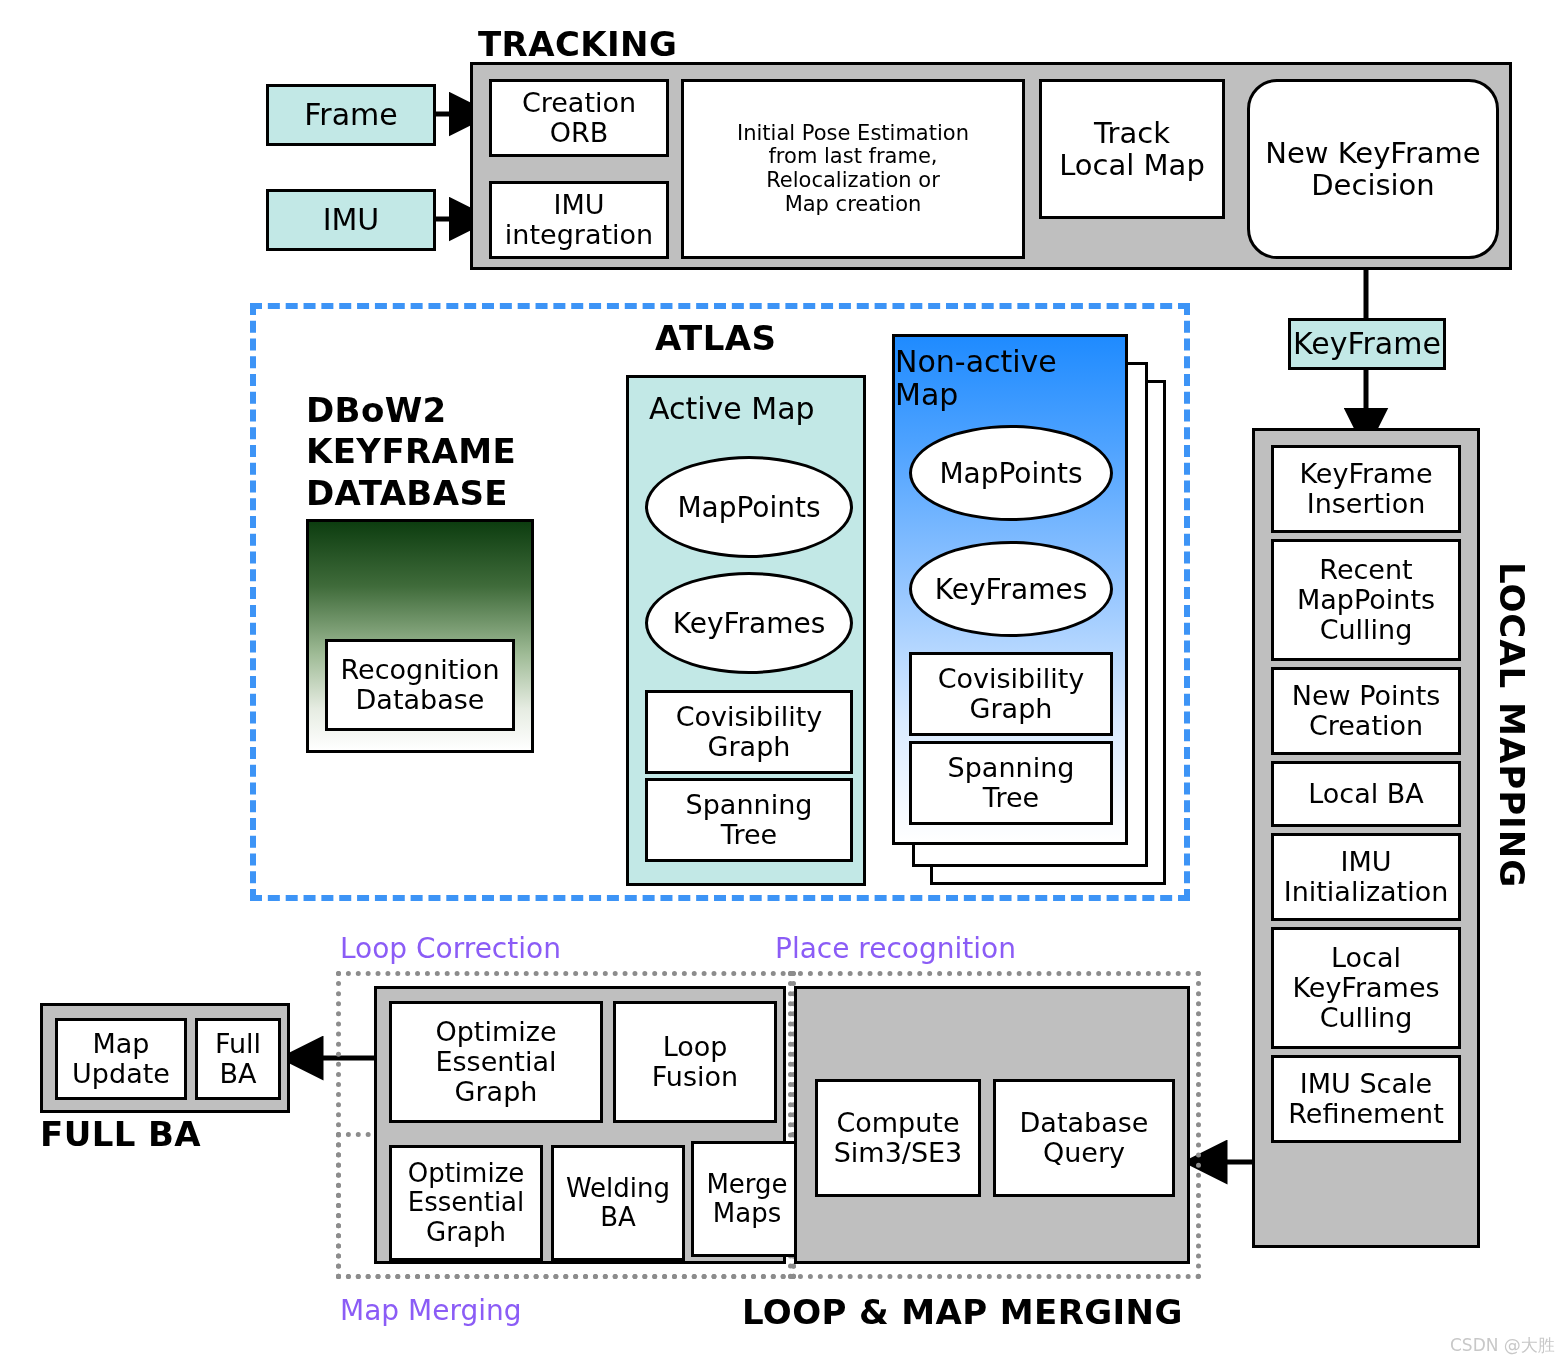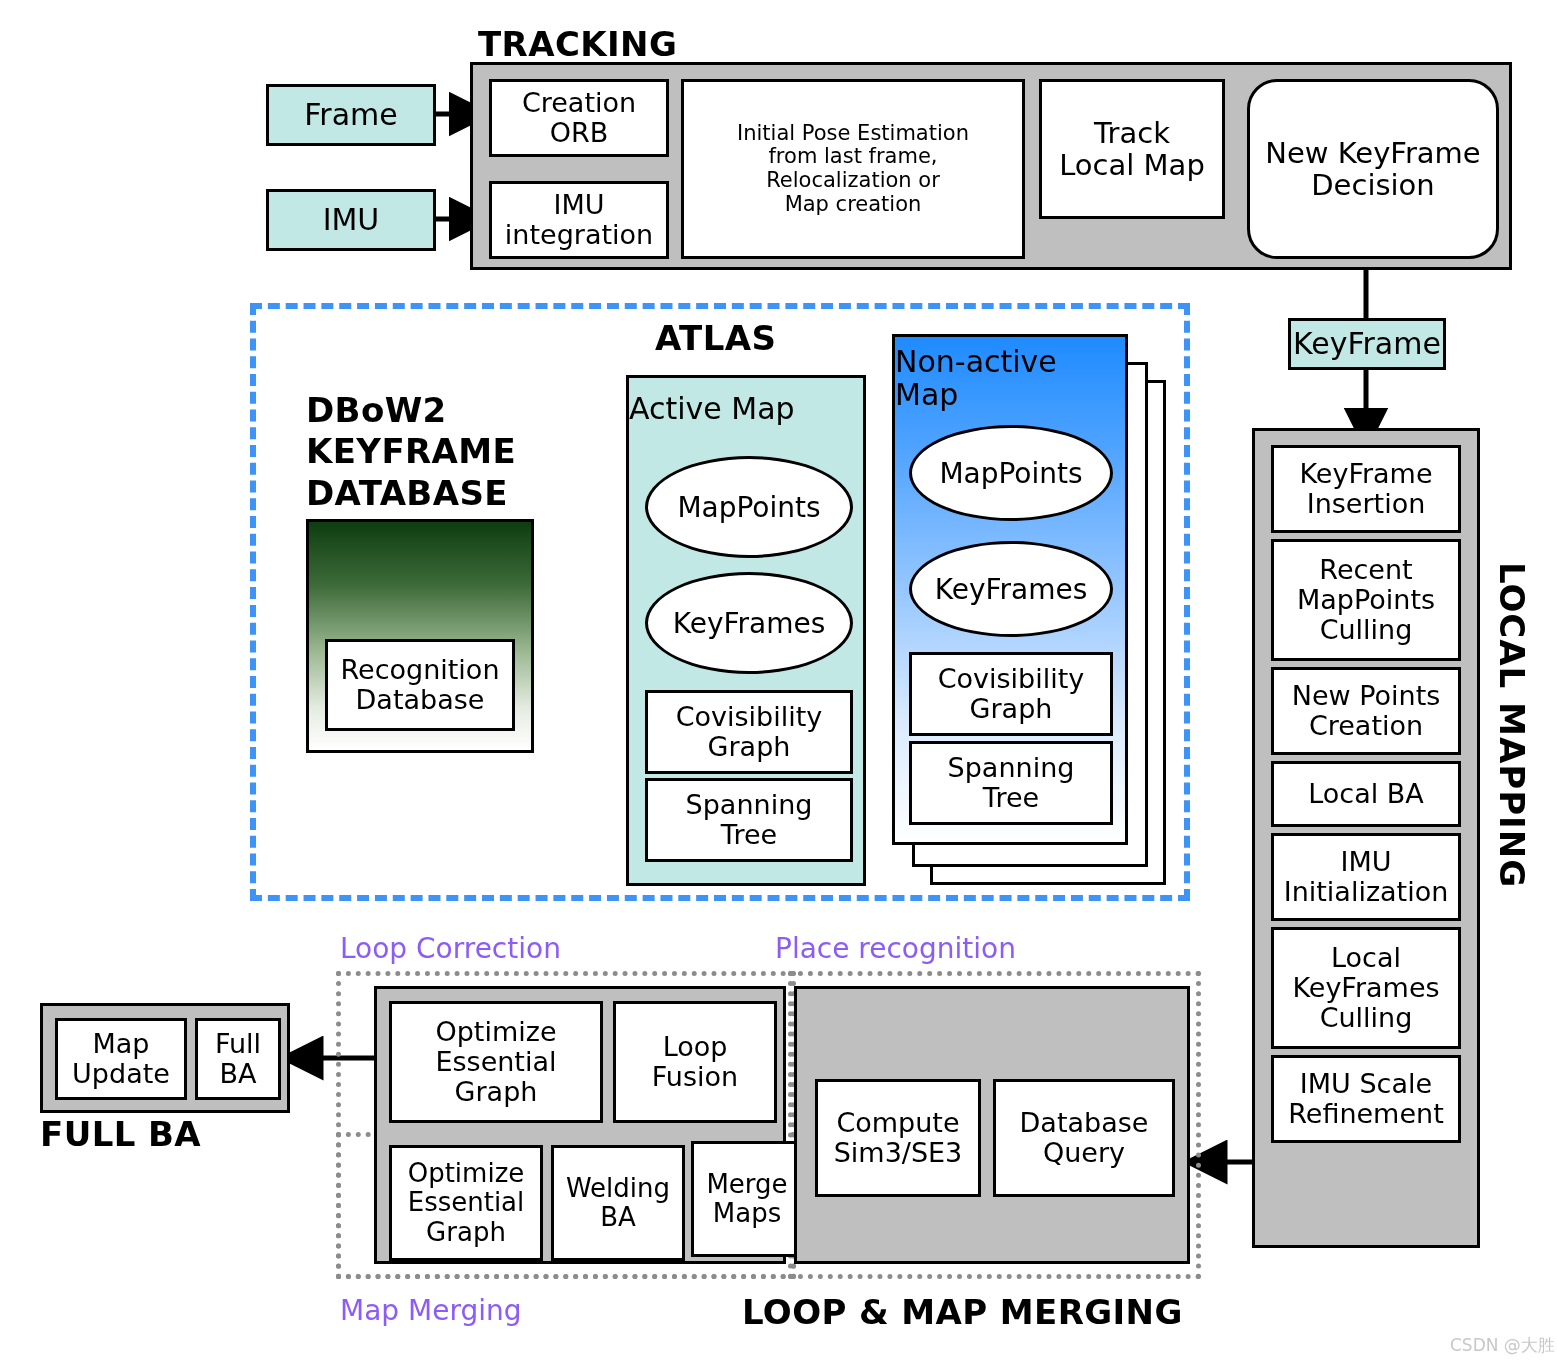--- a/index.html
+++ b/index.html
@@ -99,21 +99,21 @@
 KEYFRAME
 DATABASE</div>
 
 <div class="abs" style="left:306px;top:519px;width:228px;height:234px;border:3px solid #000;
             background:linear-gradient(180deg,#0d3d10 0%,#3f6b3a 28%,#9fbb96 58%,#e6ece2 82%,#ffffff 100%);">
   <div class="abs wbox" style="left:16px;top:117px;width:190px;height:92px;white-space:pre-line;">Recognition
 Database</div>
 </div>
 
 <div class="abs" style="left:626px;top:375px;width:240px;height:511px;background:#c2e8e6;border:3px solid #000;">
-  <div class="maplabel" style="top:14px;white-space:pre-line;">Active Map</div>
+  <div class="maplabel" style="top:14px;white-space:pre-line;padding-left:20px;">Active Map</div>
   <div class="abs ellipse" style="left:16px;top:78px;width:208px;height:102px;">MapPoints</div>
   <div class="abs ellipse" style="left:16px;top:194px;width:208px;height:102px;">KeyFrames</div>
   <div class="abs wbox" style="left:16px;top:312px;width:208px;height:84px;white-space:pre-line;">Covisibility
 Graph</div>
   <div class="abs wbox" style="left:16px;top:400px;width:208px;height:84px;white-space:pre-line;">Spanning
 Tree</div>
 </div>
 
 <div class="abs" style="left:930px;top:380px;width:236px;height:505px;background:#ffffff;border:3px solid #000;"></div>
 <div class="abs" style="left:912px;top:362px;width:236px;height:505px;background:#ffffff;border:3px solid #000;"></div>

